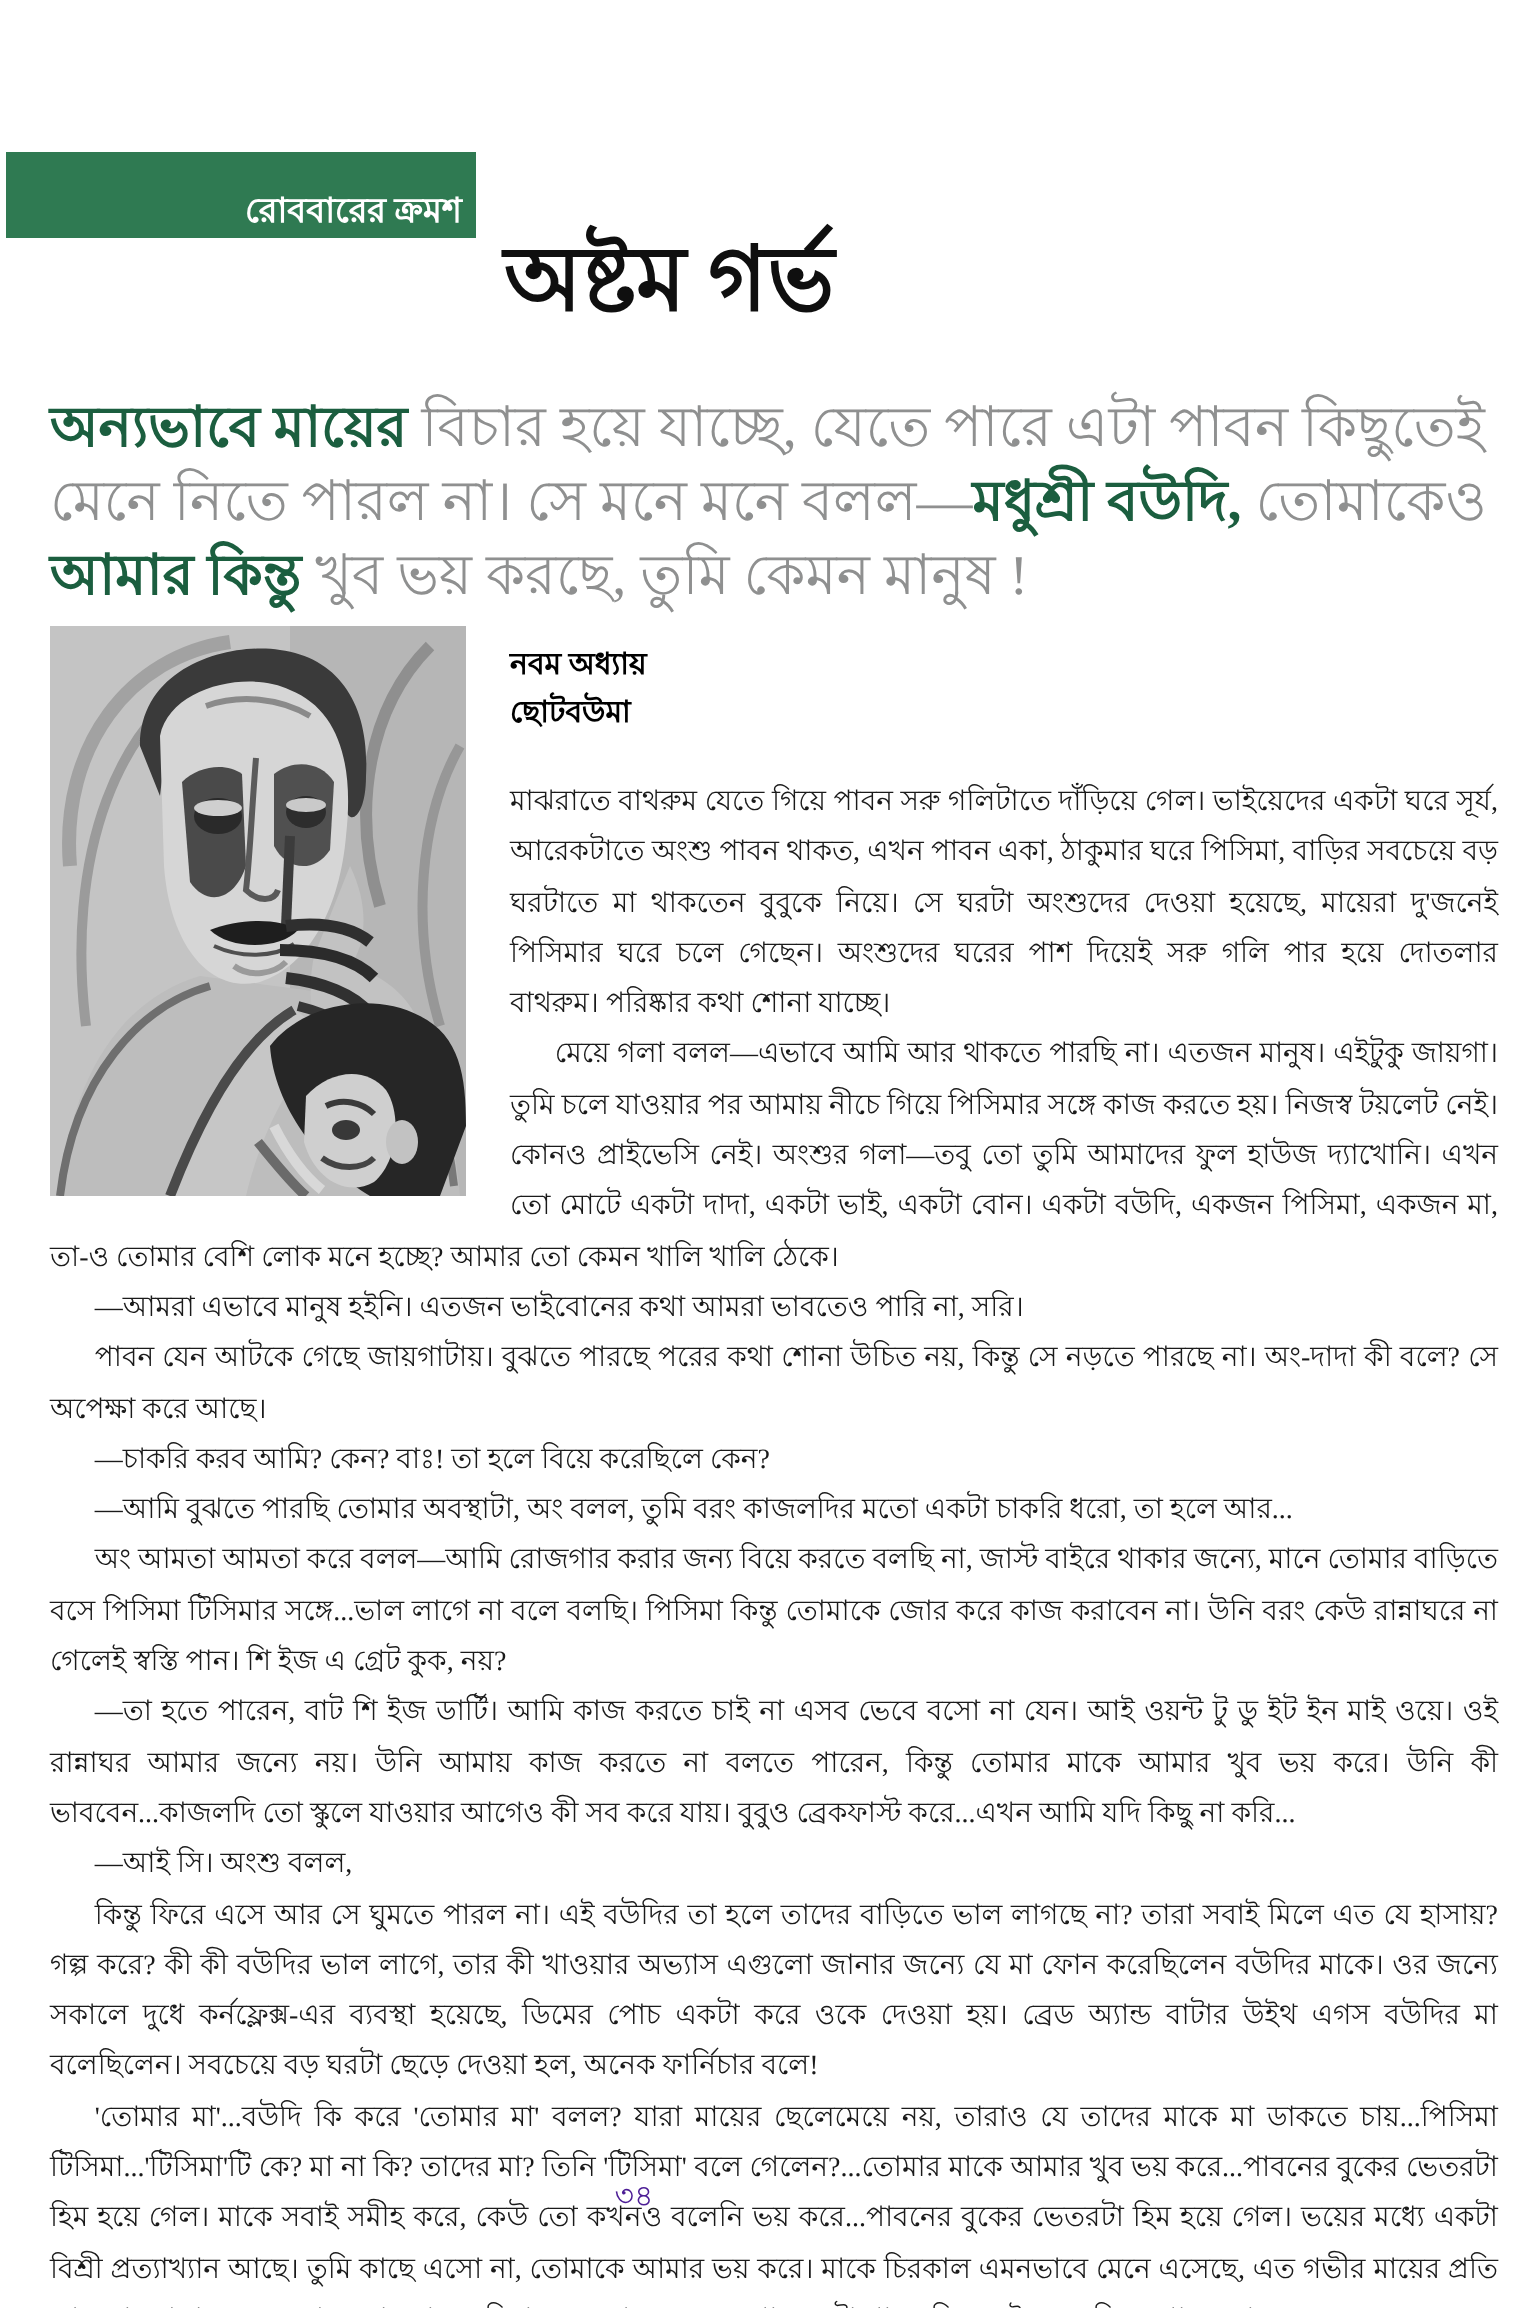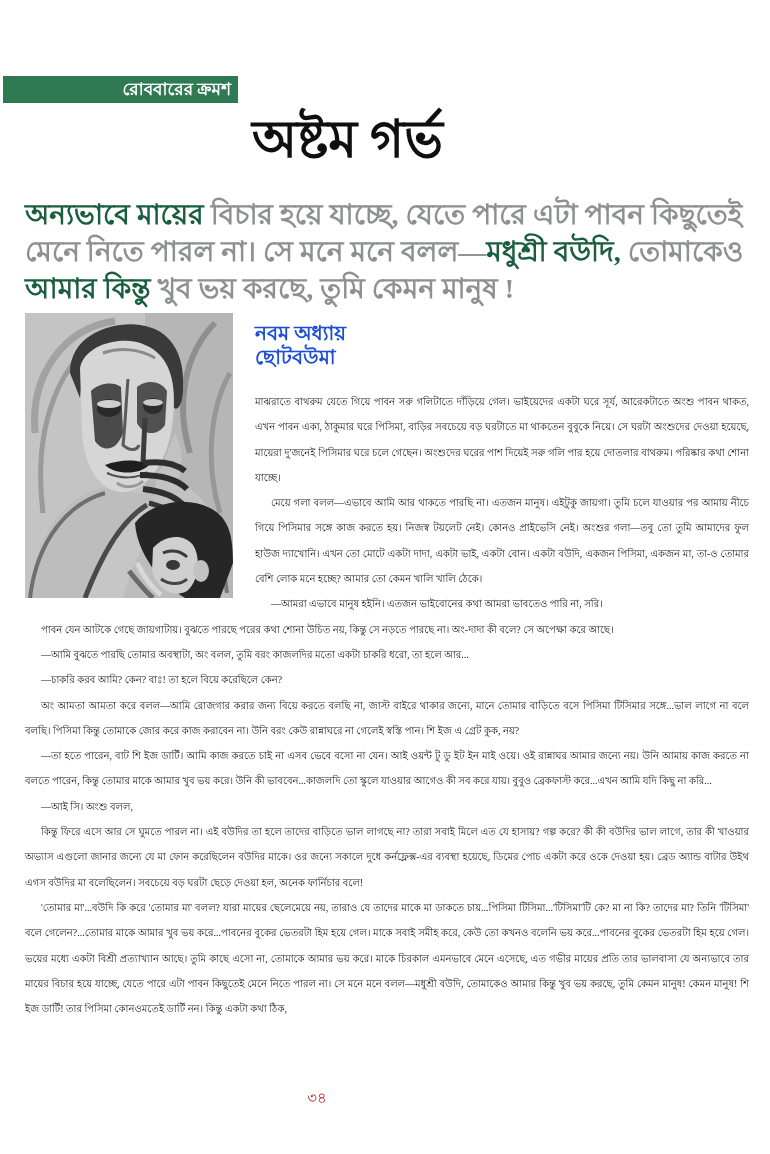--- a/index.html
+++ b/index.html
@@ -13,71 +13,71 @@
     position:relative;
     width:770px;height:1154px;
     margin:0 auto;
     background:#ffffff;
     overflow:hidden;
     font-family:"Liberation Serif", serif;
     color:var(--ink);
   }
   
   .kicker-bar{
-    position:absolute;left:3px;top:76px;width:235px;height:27px;
+    position:absolute;left:3px;top:76px;width:235px;height:43px;
     background:var(--accent-green);
-    display:flex;align-items:flex-start;justify-content:flex-end;
+    display:flex;align-items:flex-end;justify-content:flex-end;
   }
   .kicker-bar span{
     color:#ffffff;font-weight:bold;font-size:17px;
     padding-right:7px;line-height:27px;white-space:nowrap;
   }
   
   .author{
     position:absolute;left:256px;top:76px;
     font-size:27px;letter-spacing:5px;color:#1c1c1c;white-space:nowrap;
   }
   
   .title{
     position:absolute;left:252px;top:100px;
-    font-size:52px;font-weight:bold;color:#0f0f0f;
+    font-size:45px;font-weight:bold;color:#0f0f0f;
     line-height:80px;white-space:nowrap;
   }
   
   .standfirst{
     position:absolute;left:25px;top:196px;width:724px;
     font-weight:bold;font-size:28px;line-height:37px;
   }
   .sf-line{white-space:nowrap;}
   .sf-green{color:var(--sf-green);}
-  .sf-gray{color:var(--sf-gray);font-weight:700;}
+  .sf-gray{color:var(--sf-gray);font-weight:400;}
   
   .main{
     position:absolute;left:25px;top:313px;width:724px;
   }
   .painting{
     float:left;width:208px;height:285px;margin:0 22px 14px 0;
     background:#b6b6b6;
   }
   .painting svg{display:block;width:100%;height:100%;}
   .chapter{
     padding-top:8px;margin-bottom:20px;
-    font-size:20px;font-weight:bold;line-height:24px;color:#1d4ed8;
+    font-size:15px;font-weight:bold;line-height:24px;color:#000000;
   }
   .body-text p{
     margin:0;padding:0;
-    font-size:10px;line-height:25.3px;
+    font-size:14px;line-height:25.3px;
     text-align:justify;text-indent:1.6em;
     color:var(--ink);
   }
   .body-text p:first-child{text-indent:0;}
   
   .page-number{
     position:absolute;left:0;top:1086px;width:634px;
-    text-align:center;font-size:15px;color:#b91c1c;
+    text-align:center;font-size:15px;color:#4c1d95;
   }
 </style>
 </head>
 <body>
 
 <div class="page">
 
   <div class="kicker-bar">
     <span>রোববারের ক্রমশ</span>
   </div>
@@ -139,22 +139,22 @@
     <div class="chapter">
       <div>নবম অধ্যায়</div>
       <div>ছোটবউমা</div>
     </div>
 
     <div class="body-text">
         <p>মাঝরাতে বাথরুম যেতে গিয়ে পাবন সরু গলিটাতে দাঁড়িয়ে গেল। ভাইয়েদের একটা ঘরে সূর্য, আরেকটাতে অংশু পাবন থাকত, এখন পাবন একা, ঠাকুমার ঘরে পিসিমা, বাড়ির সবচেয়ে বড় ঘরটাতে মা থাকতেন বুবুকে নিয়ে। সে ঘরটা অংশুদের দেওয়া হয়েছে, মায়েরা দু'জনেই পিসিমার ঘরে চলে গেছেন। অংশুদের ঘরের পাশ দিয়েই সরু গলি পার হয়ে দোতলার বাথরুম। পরিষ্কার কথা শোনা যাচ্ছে।</p>
         <p>মেয়ে গলা বলল—এভাবে আমি আর থাকতে পারছি না। এতজন মানুষ। এইটুকু জায়গা। তুমি চলে যাওয়ার পর আমায় নীচে গিয়ে পিসিমার সঙ্গে কাজ করতে হয়। নিজস্ব টয়লেট নেই। কোনও প্রাইভেসি নেই। অংশুর গলা—তবু তো তুমি আমাদের ফুল হাউজ দ্যাখোনি। এখন তো মোটে একটা দাদা, একটা ভাই, একটা বোন। একটা বউদি, একজন পিসিমা, একজন মা, তা-ও তোমার বেশি লোক মনে হচ্ছে? আমার তো কেমন খালি খালি ঠেকে।</p>
         <p>—আমরা এভাবে মানুষ হইনি। এতজন ভাইবোনের কথা আমরা ভাবতেও পারি না, সরি।</p>
         <p>পাবন যেন আটকে গেছে জায়গাটায়। বুঝতে পারছে পরের কথা শোনা উচিত নয়, কিন্তু সে নড়তে পারছে না। অং-দাদা কী বলে? সে অপেক্ষা করে আছে।</p>
+        <p>—চাকরি করব আমি? কেন? বাঃ! তা হলে বিয়ে করেছিলে কেন?</p>
         <p>—আমি বুঝতে পারছি তোমার অবস্থাটা, অং বলল, তুমি বরং কাজলদির মতো একটা চাকরি ধরো, তা হলে আর...</p>
-        <p>—চাকরি করব আমি? কেন? বাঃ! তা হলে বিয়ে করেছিলে কেন?</p>
         <p>অং আমতা আমতা করে বলল—আমি রোজগার করার জন্য বিয়ে করতে বলছি না, জাস্ট বাইরে থাকার জন্যে, মানে তোমার বাড়িতে বসে পিসিমা টিসিমার সঙ্গে...ভাল লাগে না বলে বলছি। পিসিমা কিন্তু তোমাকে জোর করে কাজ করাবেন না। উনি বরং কেউ রান্নাঘরে না গেলেই স্বস্তি পান। শি ইজ এ গ্রেট কুক, নয়?</p>
         <p>—তা হতে পারেন, বাট শি ইজ ডার্টি। আমি কাজ করতে চাই না এসব ভেবে বসো না যেন। আই ওয়ন্ট টু ডু ইট ইন মাই ওয়ে। ওই রান্নাঘর আমার জন্যে নয়। উনি আমায় কাজ করতে না বলতে পারেন, কিন্তু তোমার মাকে আমার খুব ভয় করে। উনি কী ভাববেন...কাজলদি তো স্কুলে যাওয়ার আগেও কী সব করে যায়। বুবুও ব্রেকফাস্ট করে...এখন আমি যদি কিছু না করি...</p>
         <p>—আই সি। অংশু বলল,</p>
         <p>কিন্তু ফিরে এসে আর সে ঘুমতে পারল না। এই বউদির তা হলে তাদের বাড়িতে ভাল লাগছে না? তারা সবাই মিলে এত যে হাসায়? গল্প করে? কী কী বউদির ভাল লাগে, তার কী খাওয়ার অভ্যাস এগুলো জানার জন্যে যে মা ফোন করেছিলেন বউদির মাকে। ওর জন্যে সকালে দুধে কর্নফ্লেক্স-এর ব্যবস্থা হয়েছে, ডিমের পোচ একটা করে ওকে দেওয়া হয়। ব্রেড অ্যান্ড বাটার উইথ এগস বউদির মা বলেছিলেন। সবচেয়ে বড় ঘরটা ছেড়ে দেওয়া হল, অনেক ফার্নিচার বলে!</p>
         <p>'তোমার মা'...বউদি কি করে 'তোমার মা' বলল? যারা মায়ের ছেলেমেয়ে নয়, তারাও যে তাদের মাকে মা ডাকতে চায়...পিসিমা টিসিমা...'টিসিমা'টি কে? মা না কি? তাদের মা? তিনি 'টিসিমা' বলে গেলেন?...তোমার মাকে আমার খুব ভয় করে...পাবনের বুকের ভেতরটা হিম হয়ে গেল। মাকে সবাই সমীহ করে, কেউ তো কখনও বলেনি ভয় করে...পাবনের বুকের ভেতরটা হিম হয়ে গেল। ভয়ের মধ্যে একটা বিশ্রী প্রত্যাখ্যান আছে। তুমি কাছে এসো না, তোমাকে আমার ভয় করে। মাকে চিরকাল এমনভাবে মেনে এসেছে, এত গভীর মায়ের প্রতি তার ভালবাসা যে অন্যভাবে তার মায়ের বিচার হয়ে যাচ্ছে, যেতে পারে এটা পাবন কিছুতেই মেনে নিতে পারল না। সে মনে মনে বলল—মধুশ্রী বউদি, তোমাকেও আমার কিন্তু খুব ভয় করছে, তুমি কেমন মানুষ! কেমন মানুষ! শি ইজ ডার্টি! তার পিসিমা কোনওমতেই ডার্টি নন। কিন্তু একটা কথা ঠিক,</p>
       </div>
 
   </div>
 
   <div class="page-number">৩৪</div>

